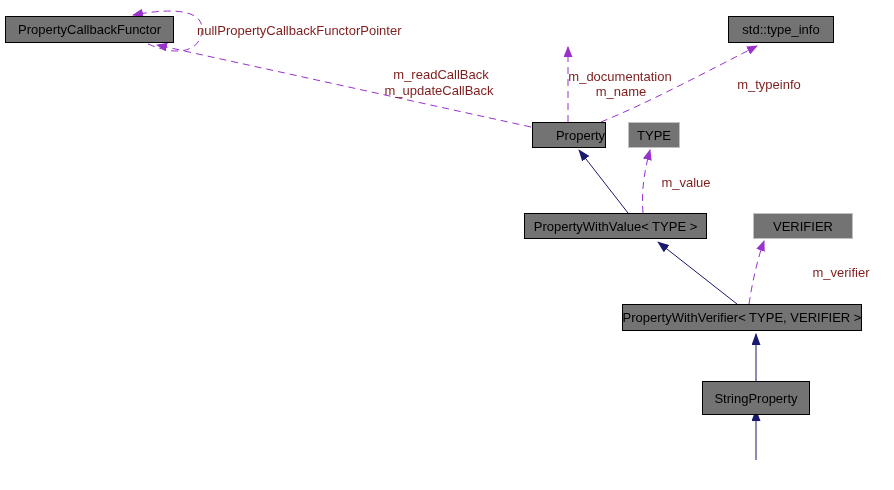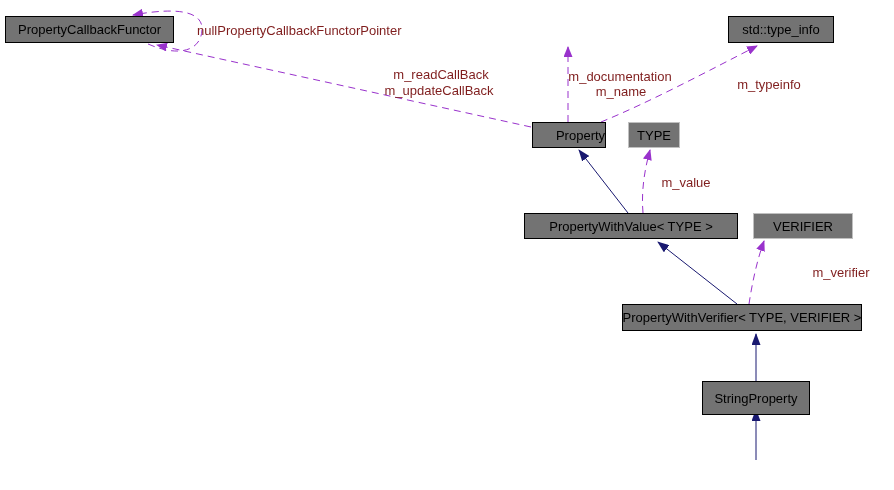--- a/index.html
+++ b/index.html
@@ -83,21 +83,21 @@
 
   <div class="node" style="left:5px; top:16px; width:169px; height:27px;">PropertyCallbackFunctor</div>
 
 
   <div class="node" style="left:728px; top:16px; width:106px; height:27px;">std::type_info</div>
 
   <div class="node" style="left:532px; top:122px; width:74px; height:26px;padding-left:23px;">Property</div>
 
   <div class="node template" style="left:628px; top:122px; width:52px; height:26px;">TYPE</div>
 
-  <div class="node" style="left:524px; top:213px; width:214px; height:26px;">PropertyWithValue&lt; TYPE &gt;</div>
+  <div class="node" style="left:524px; top:213px; width:183px; height:26px;">PropertyWithValue&lt; TYPE &gt;</div>
 
   <div class="node template" style="left:753px; top:213px; width:100px; height:26px;">VERIFIER</div>
 
   <div class="node" style="left:622px; top:304px; width:240px; height:27px;">PropertyWithVerifier&lt; TYPE, VERIFIER &gt;</div>
 
   <div class="node" style="left:702px; top:381px; width:108px; height:34px;">StringProperty</div>
 
 
   <span class="edge-label" style="left:197px; top:23px;">nullPropertyCallbackFunctorPointer</span>
 

